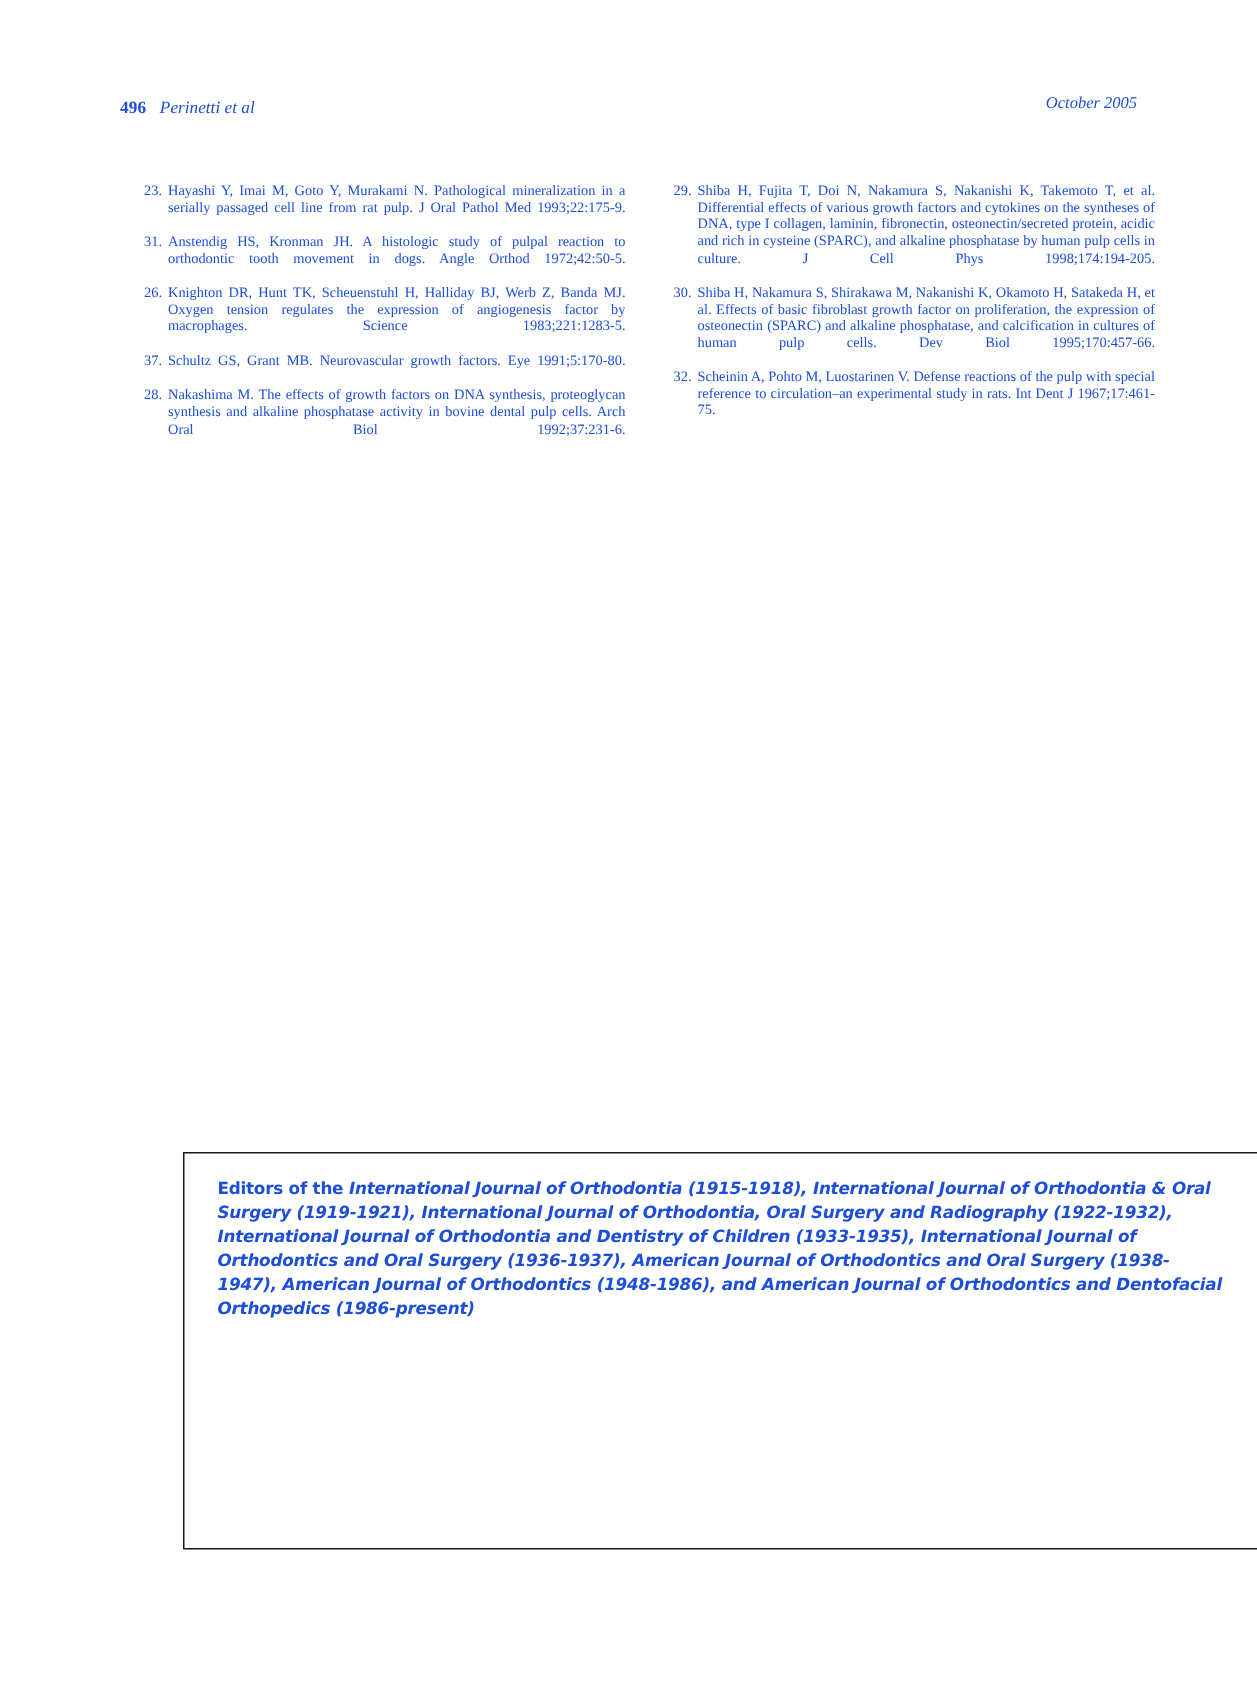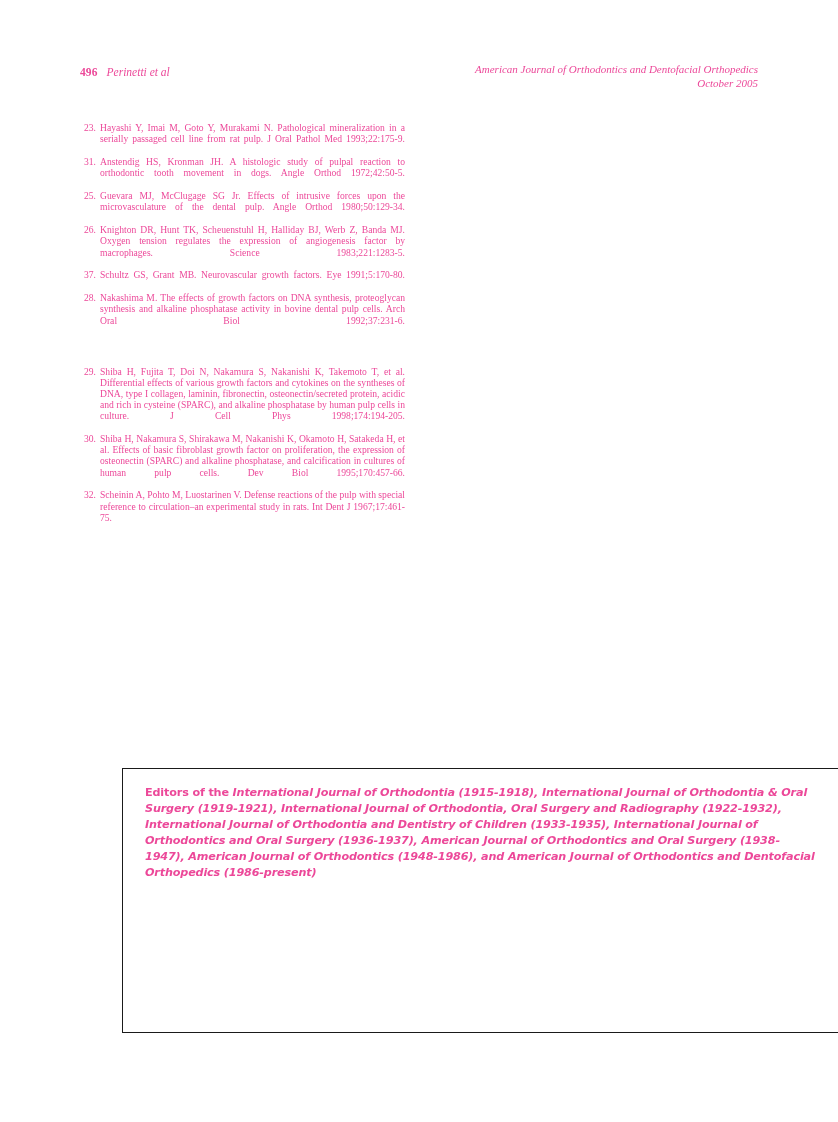--- a/index.html
+++ b/index.html
@@ -7,21 +7,21 @@
     padding: 0;
     background: #ffffff;
   }
   .page {
     position: relative;
     width: 838px;
     height: 1122px;
     background: #ffffff;
     overflow: hidden;
     font-family: "Liberation Serif", "DejaVu Serif", serif;
-    color: #ec4899;
+    color: #1d4ed8;
   }
 
   
   .runhead {
     position: absolute;
     left: 80px;
     right: 80px;
     top: 62px;
     height: 36px;
   }
@@ -48,26 +48,25 @@
     text-align: right;
     font-style: italic;
     font-size: 11px;
     line-height: 14px;
     white-space: nowrap;
   }
 
   
   .refs {
     position: absolute;
-    left: 80px;
+    left: 92px;
     top: 122px;
     width: 678px;
     display: flex;
     gap: 28px;
-    flex-direction: column;
   }
   .ref-col {
     width: 325px;
   }
   .ref-item {
     position: relative;
     padding-left: 20px;
     font-size: 9.6px;
     line-height: 11.15px;
     text-align: justify;
@@ -132,38 +131,33 @@
 </head>
 <body>
 
 <div class="page">
 
   <div class="runhead">
     <div class="runhead-left">
       <span class="folio">496</span><span class="runhead-authors">Perinetti et al</span>
     </div>
     <div class="runhead-right">
-      <div>American Journal of Orthodontics and Dentofacial Orthopedics</div>
       <div>October 2005</div>
     </div>
   </div>
 
   <div class="refs">
     <div class="ref-col">
       <div class="ref-item">
         <span class="num">23.</span>
         <span class="body">Hayashi Y, Imai M, Goto Y, Murakami N. Pathological mineralization in a serially passaged cell line from rat pulp. J Oral Pathol Med 1993;22:175-9.</span>
       </div>
       <div class="ref-item">
         <span class="num">31.</span>
         <span class="body">Anstendig HS, Kronman JH. A histologic study of pulpal reaction to orthodontic tooth movement in dogs. Angle Orthod 1972;42:50-5.</span>
-      </div>
-      <div class="ref-item">
-        <span class="num">25.</span>
-        <span class="body">Guevara MJ, McClugage SG Jr. Effects of intrusive forces upon the microvasculature of the dental pulp. Angle Orthod 1980;50:129-34.</span>
       </div>
       <div class="ref-item">
         <span class="num">26.</span>
         <span class="body">Knighton DR, Hunt TK, Scheuenstuhl H, Halliday BJ, Werb Z, Banda MJ. Oxygen tension regulates the expression of angiogenesis factor by macrophages. Science 1983;221:1283-5.</span>
       </div>
       <div class="ref-item">
         <span class="num">37.</span>
         <span class="body">Schultz GS, Grant MB. Neurovascular growth factors. Eye 1991;5:170-80.</span>
       </div>
       <div class="ref-item">

